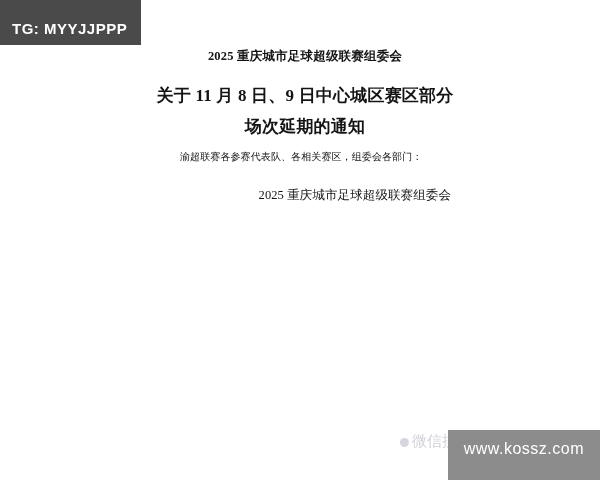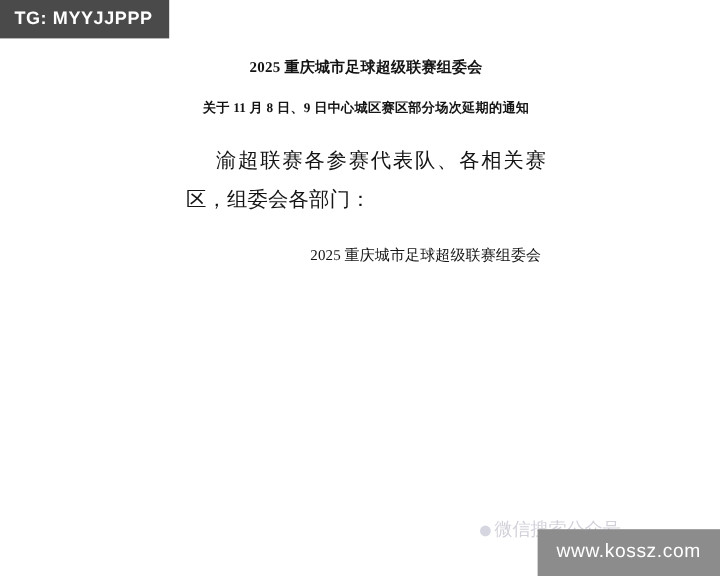--- a/index.html
+++ b/index.html
@@ -19,35 +19,35 @@
   .tg-tag {
     position: absolute;
     top: 0;
     left: 0;
     background: #4a4a4a;
     color: #ffffff;
     font-family: "Liberation Sans", sans-serif;
     font-size: 15px;
     font-weight: bold;
     letter-spacing: 0.5px;
-    padding: 7px 14px 8px 12px;
+    padding: 20px 14px 8px 12px;
     z-index: 30;
   }
 
   
   .site-tag {
     position: absolute;
     right: 0;
     bottom: 0;
     background: #8c8c8c;
     color: #ffffff;
     font-family: "Liberation Sans", sans-serif;
     font-size: 16px;
     letter-spacing: 0.5px;
-    padding: 10px 16px 11px 16px;
+    padding: 10px 16px 22px 16px;
     z-index: 30;
   }
 
   
   .page {
     position: absolute;
     top: 0;
     left: 0;
     width: 576px;
     height: 480px;
@@ -65,30 +65,30 @@
   .doc-title {
     font-size: 12.5px;
     font-weight: bold;
     text-align: center;
     line-height: 1.6;
     letter-spacing: 0.2px;
   }
 
   .doc-subtitle {
     margin-top: 14px;
-    font-size: 11px;
+    font-size: 17px;
     font-weight: bold;
     text-align: center;
     line-height: 1.85;
     letter-spacing: 0.2px;
   }
 
   .doc-para {
-    margin-top: 17px;
-    font-size: 17px;
+    margin-top: 4px;
+    font-size: 10px;
     line-height: 1.95;
     text-align: justify;
     text-indent: 25px;
     letter-spacing: 0.1px;
   }
 
   .doc-signature {
     margin-top: 18px;
     font-size: 12.5px;
     line-height: 1.9;

